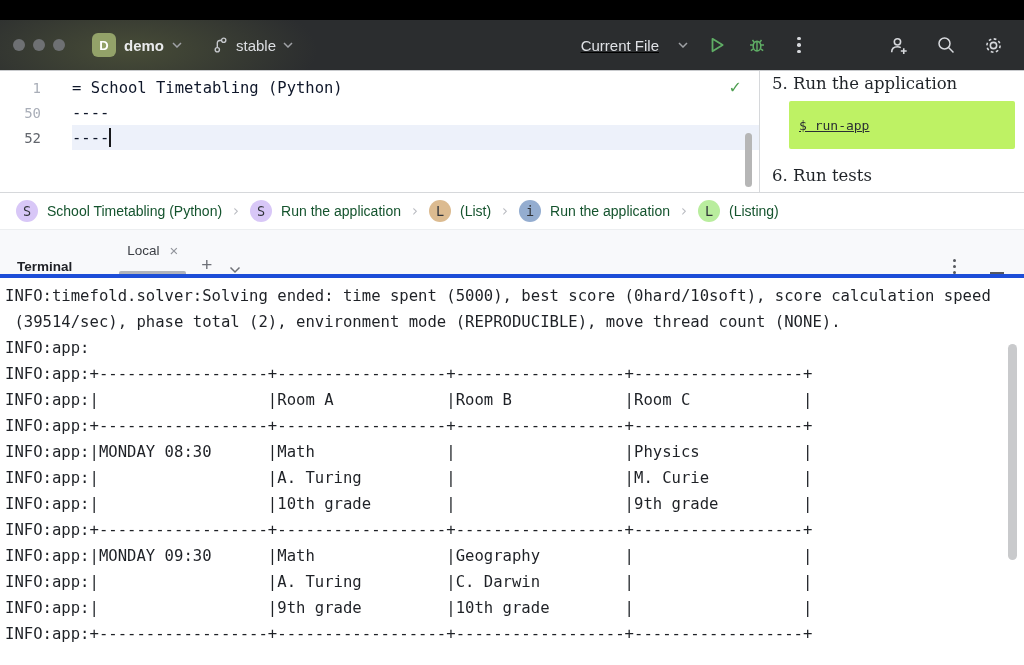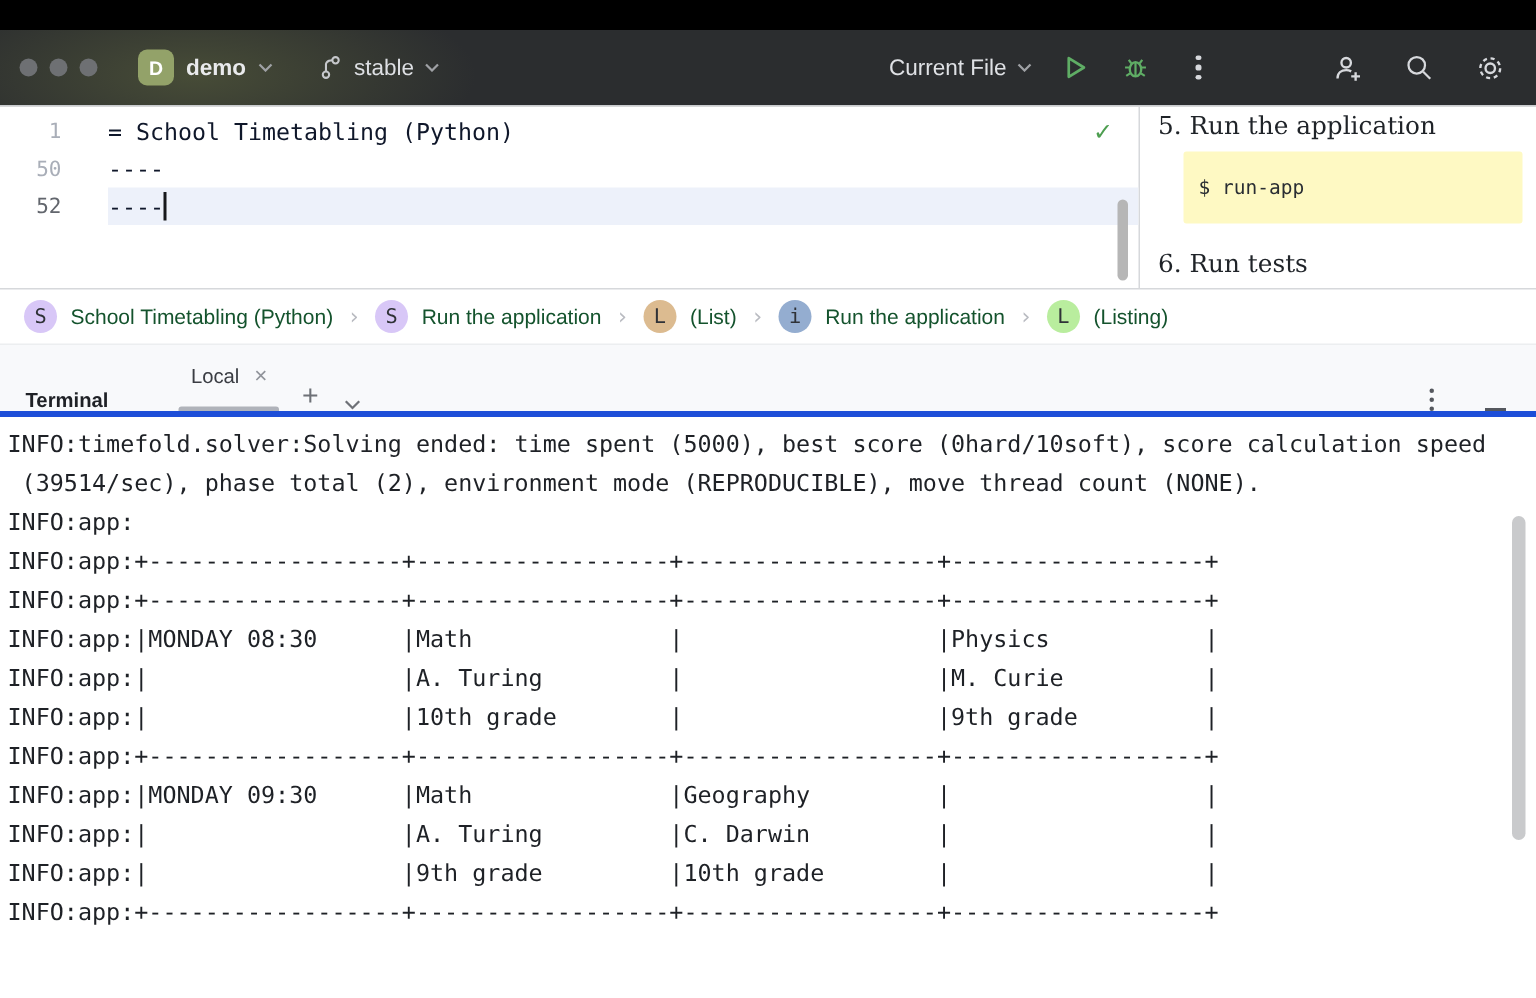--- a/index.html
+++ b/index.html
@@ -25,21 +25,21 @@
   .proj-badge {
     width:24px; height:24px; border-radius:6px; background:#93a269;
     color:#fff; font-size:13px; font-weight:700;
     display:flex; align-items:center; justify-content:center;
   }
   .proj-name { color:#e9eaec; font-size:15px; font-weight:600; }
   .branch { display:flex; align-items:center; margin-left:30px; gap:7px; }
   .branch-name { color:#dddfe3; font-size:15px; }
   .chev-dn { width:10px; height:6px; }
   .rungroup { display:flex; align-items:center; margin-left:auto; }
-  .runconfig { display:flex; align-items:center; gap:7px; }
+  .runconfig { display:flex; align-items:center; gap:19px;text-decoration:underline; }
   .runconfig span { color:#dfe1e5; font-size:15px; }
   .tb-btn { display:flex; align-items:center; justify-content:center; width:30px; height:30px; border-radius:4px; }
   .play-btn { margin-left:14px; }
   .bug-btn { margin-left:10px; }
   .kebab { margin-left:12px; display:flex; flex-direction:column; gap:3px; align-items:center; width:30px; }
   .kebab i { width:3.5px; height:3.5px; border-radius:50%; background:#d7d9dd; }
   .right-icons { display:flex; align-items:center; gap:27px; margin-left:74px; margin-right:20px; }
 
   
   .main { height:121px; display:flex; background:#fff; }
@@ -52,23 +52,23 @@
   .bg-green .code { background:#e6f3e0; }
   .bg-blue  .code { background:#edf1fa; }
   .caret { width:2px; height:19px; background:#17181b; }
   .ed-check { position:absolute; top:7px; right:17px; color:#4d9e50; font-size:16px; font-weight:700; font-family:"DejaVu Sans", sans-serif; }
   .ed-scroll { position:absolute; right:7px; top:62px; width:7px; height:54px; background:#b6b6b6; border-radius:4px; }
   .bulb { margin:0 1px; }
 
   .preview { flex:1; border-left:1px solid #d6d8db; padding:3px 9px 0 12px; overflow:hidden; }
   .pv-h { font-family:"DejaVu Serif", serif; font-size:16.5px; font-weight:400; color:#1f2328; margin:0 0 8px 0; }
   .pv-code {
-    margin-left:17px; height:48px; background:#fef9c3; border-radius:2px;
+    margin-left:17px; height:48px; background:#bef264; border-radius:2px;
     display:flex; align-items:center; padding-left:10px; margin-bottom:17px;
-    font-family:"DejaVu Sans Mono", monospace; font-size:13px; color:#2a2e33; white-space:pre;
+    font-family:"DejaVu Sans Mono", monospace; font-size:13px; color:#2a2e33; white-space:pre;text-decoration:underline;
   }
 
   
   .breadcrumbs {
     height:38px; background:#fff; border-top:1px solid #d6d8db; border-bottom:1px solid #eceef0;
     display:flex; align-items:center; padding-left:16px;
   }
   .bc-item { display:flex; align-items:center; gap:9px; }
   .bc-circle { width:22px; height:22px; border-radius:50%; display:flex; align-items:center; justify-content:center; font-size:13.5px; color:#2f3237; font-family:"DejaVu Sans Mono", monospace; }
   .bc-label { font-size:14px; color:#14532d; }
@@ -256,20 +256,21 @@
       <i></i>
     </div>
   <div class="th-min"></div>
 </div>
 
 <div class="termbody">
   <div class="t-line">INFO:timefold.solver:Solving ended: time spent (5000), best score (0hard/10soft), score calculation speed</div>
   <div class="t-line"> (39514/sec), phase total (2), environment mode (REPRODUCIBLE), move thread count (NONE).</div>
   <div class="t-line">INFO:app:</div>
   <div class="t-line">INFO:app:+------------------+------------------+------------------+------------------+</div>
+  <div class="t-line">INFO:app:|                  |Room A            |Room B            |Room C            |</div>
   <div class="t-line">INFO:app:+------------------+------------------+------------------+------------------+</div>
   <div class="t-line">INFO:app:|MONDAY 08:30      |Math              |                  |Physics           |</div>
   <div class="t-line">INFO:app:|                  |A. Turing         |                  |M. Curie          |</div>
   <div class="t-line">INFO:app:|                  |10th grade        |                  |9th grade         |</div>
   <div class="t-line">INFO:app:+------------------+------------------+------------------+------------------+</div>
   <div class="t-line">INFO:app:|MONDAY 09:30      |Math              |Geography         |                  |</div>
   <div class="t-line">INFO:app:|                  |A. Turing         |C. Darwin         |                  |</div>
   <div class="t-line">INFO:app:|                  |9th grade         |10th grade        |                  |</div>
   <div class="t-line">INFO:app:+------------------+------------------+------------------+------------------+</div>
   <div class="t-scroll"></div>

